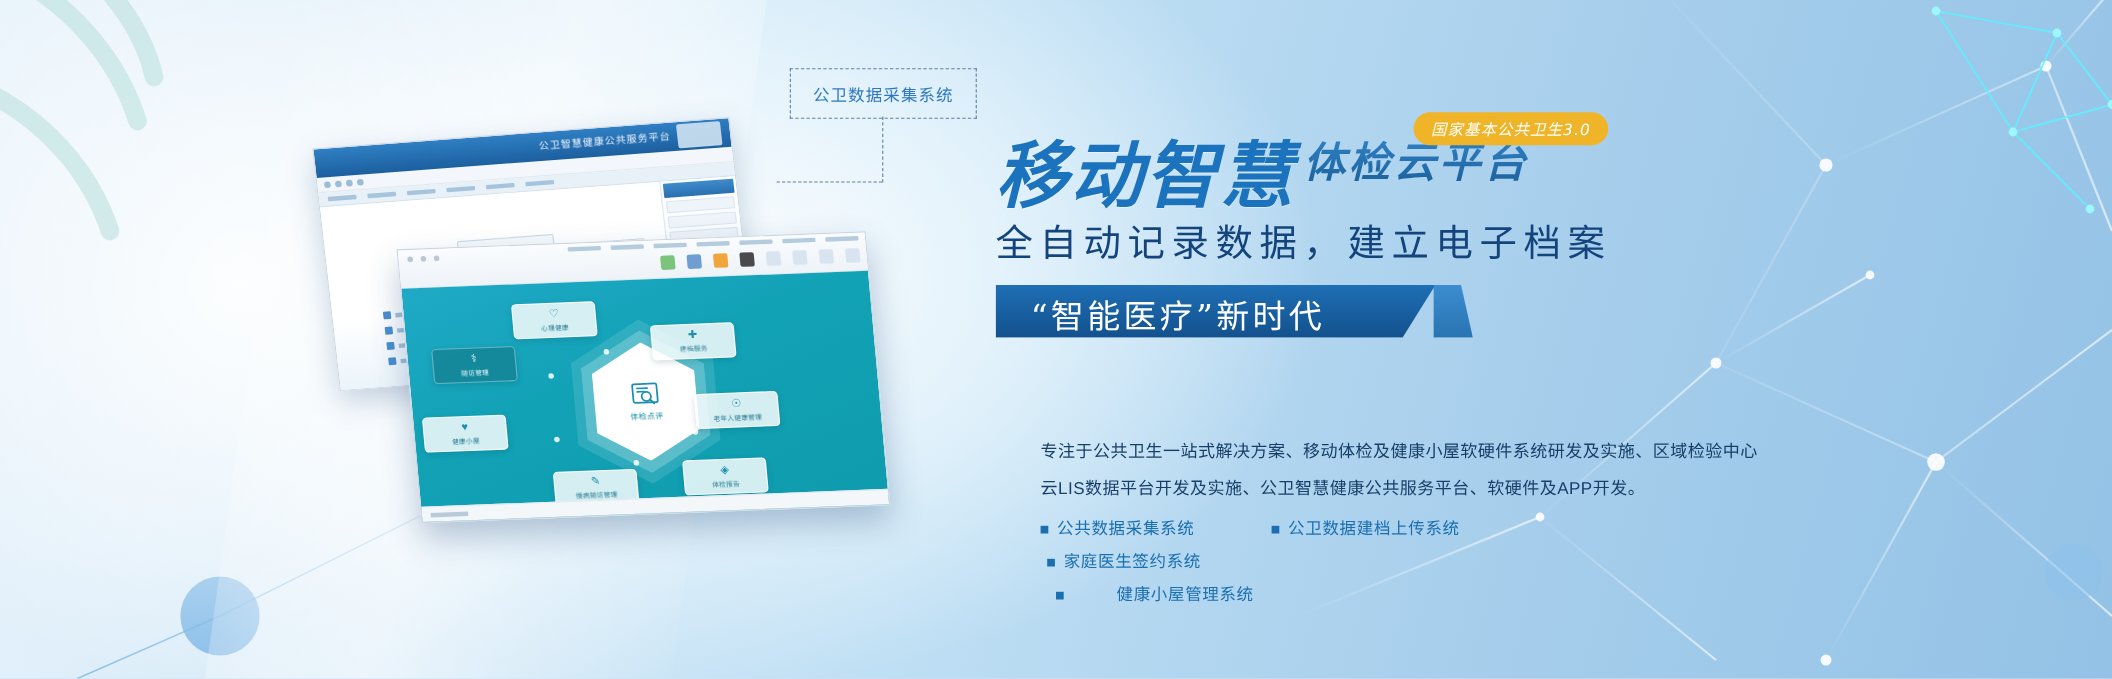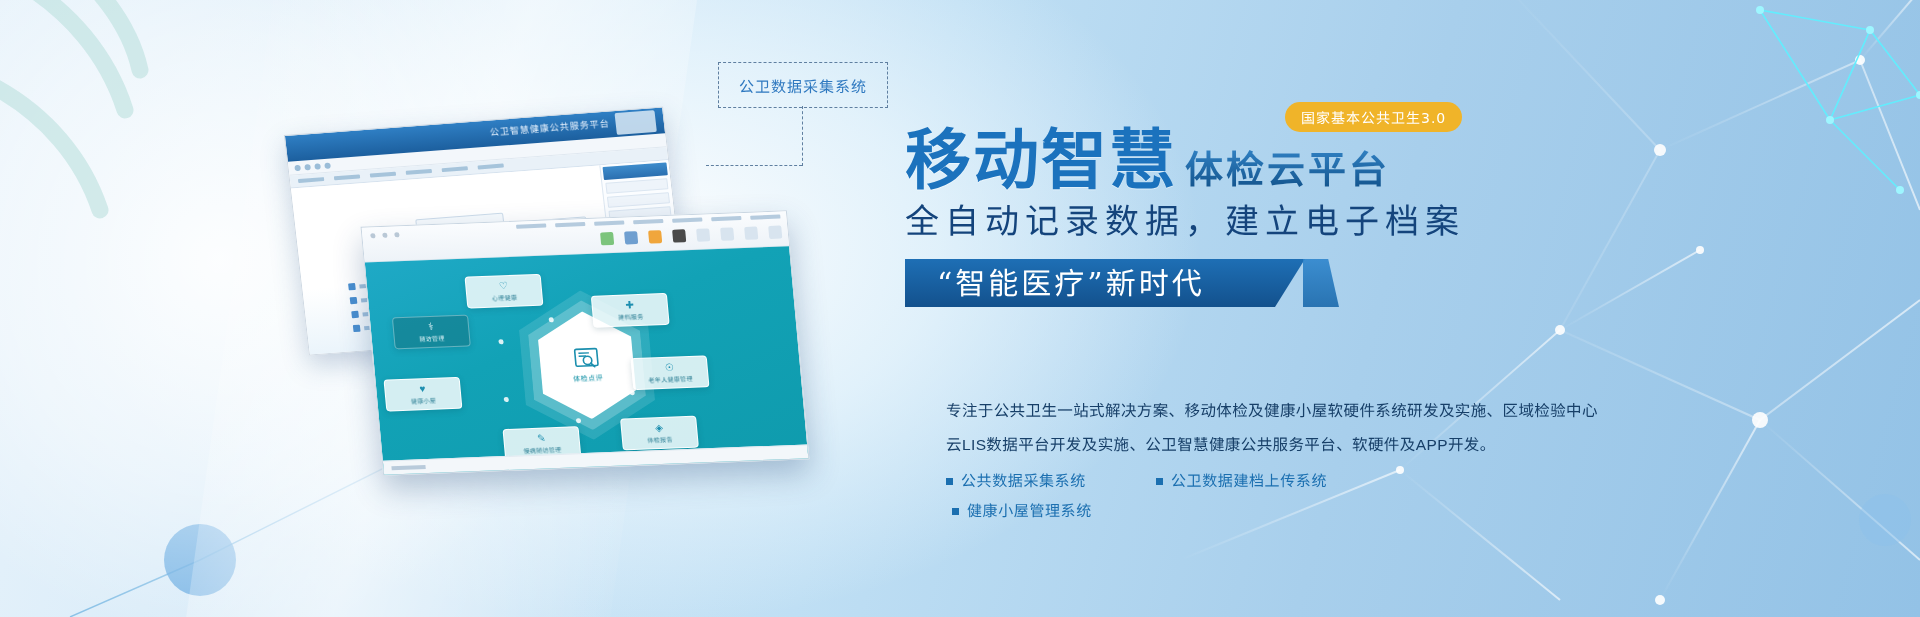--- a/index.html
+++ b/index.html
@@ -116,21 +116,21 @@
   .callout{
     position:absolute;left:718px;top:62px;width:168px;height:44px;
     border:1px dashed #5f7fa0;display:flex;align-items:center;justify-content:center;
     color:#2f79c0;font-size:15px;letter-spacing:1px;background:transparent;
   }
   .callout-v{position:absolute;left:802px;top:106px;width:0;height:60px;border-left:1px dashed #5f7fa0;}
   .callout-h{position:absolute;left:706px;top:165px;width:96px;height:0;border-top:1px dashed #5f7fa0;}
 
   
   .copy{position:absolute;left:905px;top:128px;width:760px;}
-  .line1{display:flex;align-items:flex-end;gap:8px;position:relative;}
+  .line1{display:flex;gap:8px;position:relative;font-style:italic;}
   .h-big{
     font-family:"DejaVu Sans","Liberation Sans",sans-serif;
     font-weight:bold;font-size:66px;line-height:66px;letter-spacing:2px;
     color:#1b72bd;
     text-shadow:0 1px 0 rgba(255,255,255,.45);
   }
   .h-sub{
     font-family:"DejaVu Sans","Liberation Sans",sans-serif;
     font-weight:bold;font-size:38px;line-height:40px;letter-spacing:3px;
     background:linear-gradient(180deg,#2f7fc1 0%,#0f4e86 100%);
@@ -145,21 +145,21 @@
   }
   .line2{
     margin-top:0;
     font-family:"DejaVu Serif","Liberation Serif",serif;
     font-size:34px;letter-spacing:6px;color:#14447c;
   }
   .ribbon{
     position:relative;margin-top:16px;width:400px;height:48px;
     background:linear-gradient(180deg,#1e6fb5,#13518d);
     clip-path:polygon(0 0,100% 0,calc(100% - 30px) 100%,0 100%);
-    display:flex;align-items:flex-start;
+    display:flex;align-items:flex-end;
   }
   .ribbon .rt{
     font-family:"DejaVu Serif","Liberation Serif",serif;
     color:#fff;font-size:30px;letter-spacing:3px;margin-left:32px;
   }
   .ribbon-tail{
     position:absolute;left:398px;top:0;width:36px;height:48px;
     background:linear-gradient(180deg,#2f86cd,#1b69ab);
     clip-path:polygon(0 0,70% 0,100% 100%,0 100%);
     opacity:.9;
@@ -416,18 +416,22 @@
       <div class="bullet">
         <span class="sq"></span>
         <span>公共数据采集系统</span>
       </div>
       <div class="bullet">
         <span class="sq"></span>
         <span>公卫数据建档上传系统</span>
       </div>
       <div class="bullet">
         <span class="sq"></span>
+        <span>家庭医生签约系统</span>
+      </div>
+      <div class="bullet">
+        <span class="sq"></span>
         <span>健康小屋管理系统</span>
       </div>
     </div>
   </div>
 
 </div>
 
 </body></html>

